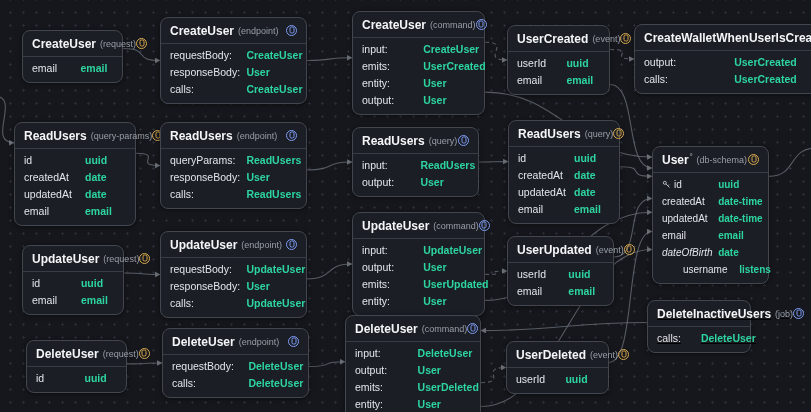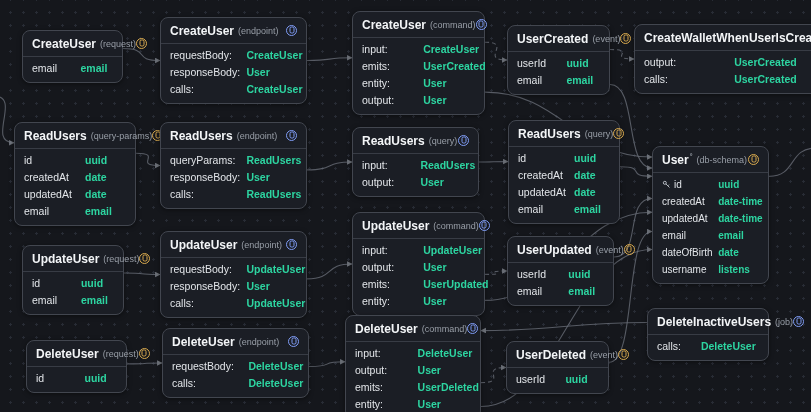--- a/index.html
+++ b/index.html
@@ -342,27 +342,27 @@
             </span>
             <span class="v">date-time</span>
           </div>
           <div class="row">
             <span class="k" style="width: 56.16px;">
               <span>email</span>
             </span>
             <span class="v">email</span>
           </div>
           <div class="row">
-            <span class="k" style="width: 56.16px;">
+            <span class="k" style="width: 56.16px; font-style: italic;">
               <span>dateOfBirth</span>
             </span>
             <span class="v">date</span>
           </div>
           <div class="row">
-            <span class="k" style="width: 56.16px;">
+            <span class="k" style="width: 56.16px; margin-left: 21px;">
               <span>username</span>
             </span>
             <span class="v">listens</span>
           </div>
         </div>
       </div>
       <div class="node" style="left: 22px; top: 245px; width: 102px;">
         <div class="hd">
           <span class="title">UpdateUser</span>
           <span class="type">(request)</span>
@@ -541,21 +541,21 @@
         </div>
         <div class="body">
           <div class="row">
             <span class="k" style="width: 49.44px;">
               <span>userId</span>
             </span>
             <span class="v">uuid</span>
           </div>
         </div>
       </div>
-      <div class="node" style="left: 647px; top: 308px; width: 122px;">
+      <div class="node" style="left: 647px; top: 300px; width: 104px; text-decoration: underline;">
         <div class="hd">
           <span class="title">DeleteInactiveUsers</span>
           <span class="type">(job)</span>
           <span class="badge blue"></span>
         </div>
         <div class="body">
           <div class="row">
             <span class="k" style="width: 43.92px;">
               <span>calls:</span>
             </span>

